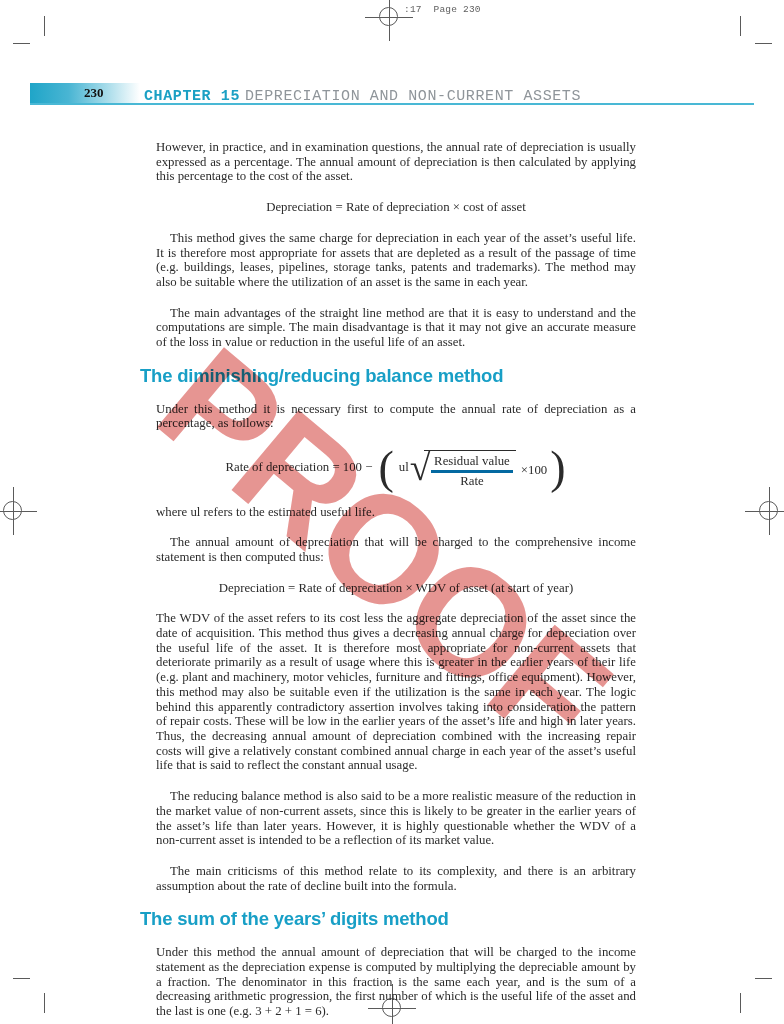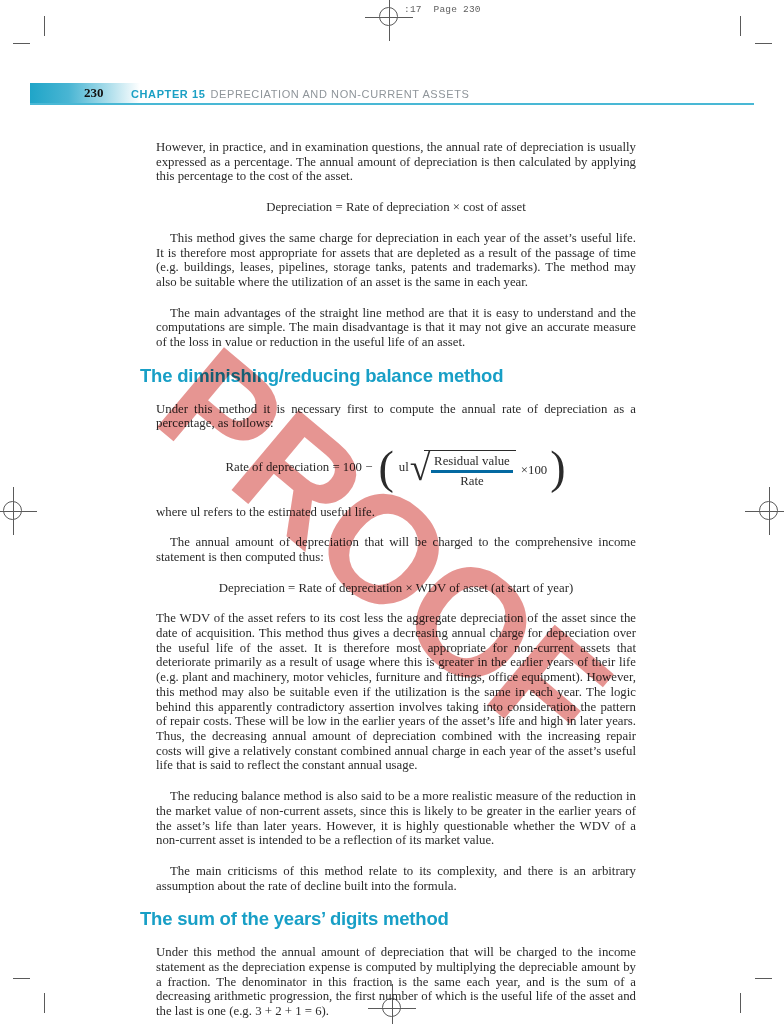--- a/index.html
+++ b/index.html
@@ -21,22 +21,22 @@
   
   .crop{position:absolute;background:#5a5a5a;}
   .crop-h{width:17px;height:1px;}
   .crop-v{width:1px;height:20px;}
 
   
   #headbar{position:absolute;left:30px;top:83px;width:110px;height:20px;
            background:linear-gradient(90deg,#1fa5c8 0%,#49b5d3 35%,#a8dcea 70%,#ffffff 100%);}
   #head-pagenum{position:absolute;left:84px;top:85px;font-family:"Liberation Serif",serif;
                 font-weight:bold;font-size:13px;color:#111;}
-  #head-chapter{position:absolute;left:131px;top:88px;font-family:Liberation Sans, sans-serif;
-                font-size:11px;letter-spacing:0.6px;color:#8f959a;white-space:nowrap;}
+  #head-chapter{position:absolute;left:144px;top:88px;font-family:Liberation Mono, monospace;
+                font-size:15px;letter-spacing:0.6px;color:#8f959a;white-space:nowrap;}
   #head-chapter .chap-label{color:#1ba0c4;font-weight:bold;margin-right:5px;}
   #head-rule{position:absolute;left:30px;top:103px;width:724px;height:1.5px;background:#49b8d5;}
 
   
   #column{position:absolute;left:140px;top:124px;width:512px;font-size:12.8px;line-height:14.7px;
           text-align:justify;}
   #column p{margin:16px;}
   p.ind{text-indent:14px;}
   .formula{ text-align:center;margin:11px 0 9px 0;}
   h2.sec{font-family:"Liberation Sans",sans-serif;font-weight:bold;color:#189fc6;

